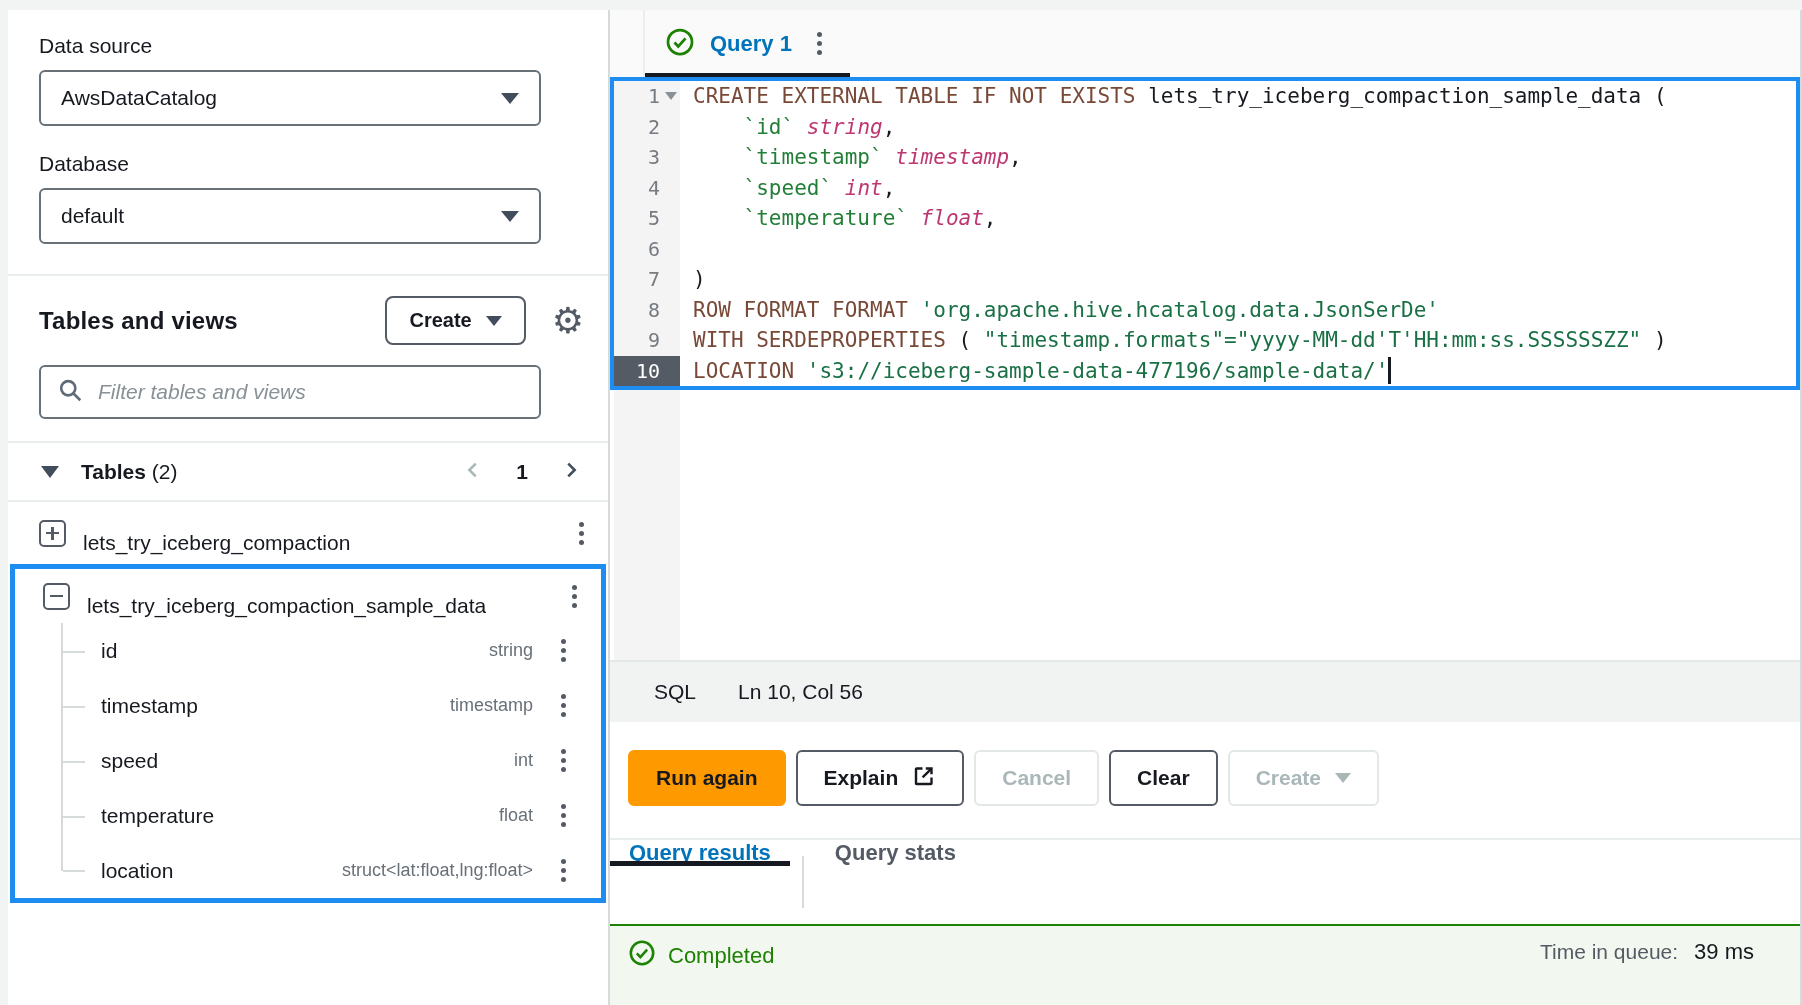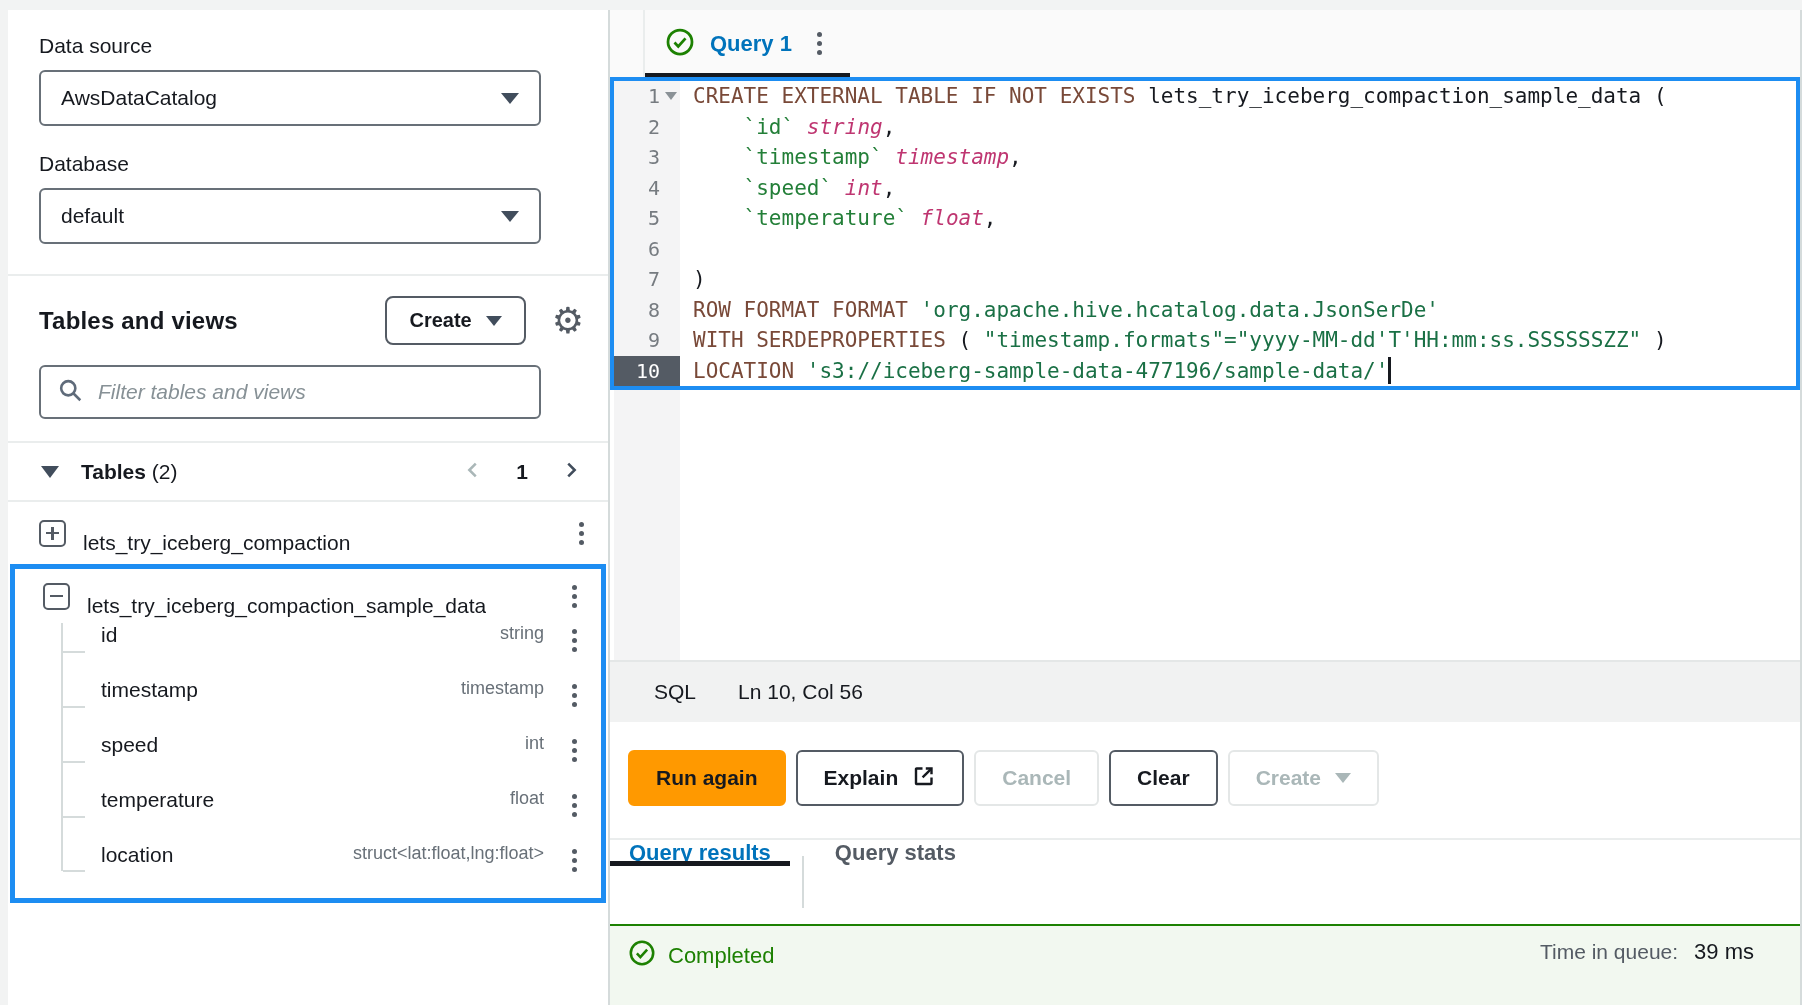--- a/index.html
+++ b/index.html
@@ -39,21 +39,21 @@
   .table-row { display:flex; align-items:center; padding:0 16px 0 31px; height:62px; font-size:21px; }
   .sq { width:27px; height:27px; border:2.5px solid #545b64; border-radius:5px; position:relative; flex:none; cursor:pointer; }
   .sq::before { content:""; position:absolute; left:5px; right:5px; top:50%; margin-top:-1.25px; height:2.5px; background:#545b64; }
   .sq.plus::after { content:""; position:absolute; top:5px; bottom:5px; left:50%; margin-left:-1.25px; width:2.5px; background:#545b64; }
   .row-name { margin-left:17px; white-space:nowrap; overflow:hidden;margin-top:20px; }
   .dots { margin-left:auto; display:flex; flex-direction:column; gap:4px; padding:6px 8px; background:none; border:none; cursor:pointer; }
   .dots i { width:5px; height:5px; border-radius:50%; background:#545b64; }
 
   .hl-box { border:5px solid var(--accent_blue); margin:0 2px; }
   .hl-box .table-row { height:54px; padding-left:28px; }
-  .col-row { display:flex; height:55px; padding-right:16px; font-size:21px; }
+  .col-row { display:flex; align-items:center; height:55px; padding-right:27px; font-size:21px; }
   .tree { margin-left:46px; width:38px; align-self:stretch; border-left:2px solid #d5dbdb; position:relative; flex:none; }
   .col-row.last .tree { height:50%; align-self:flex-start; }
   .tree::after { content:""; position:absolute; left:0; top:50%; width:22px; height:2px; background:#d5dbdb; }
   .col-row.last .tree::after { top:auto; bottom:-1px; }
   .col-name { margin-left:2px; }
   .col-type { margin-left:auto; font-size:18px; color:#687078; }
   .col-row .dots { margin-left:20px; }
 
   
   .main { flex:1; margin-top:10px; background:#fff; display:flex; flex-direction:column; border-right:2px solid #d5dbdb; }

